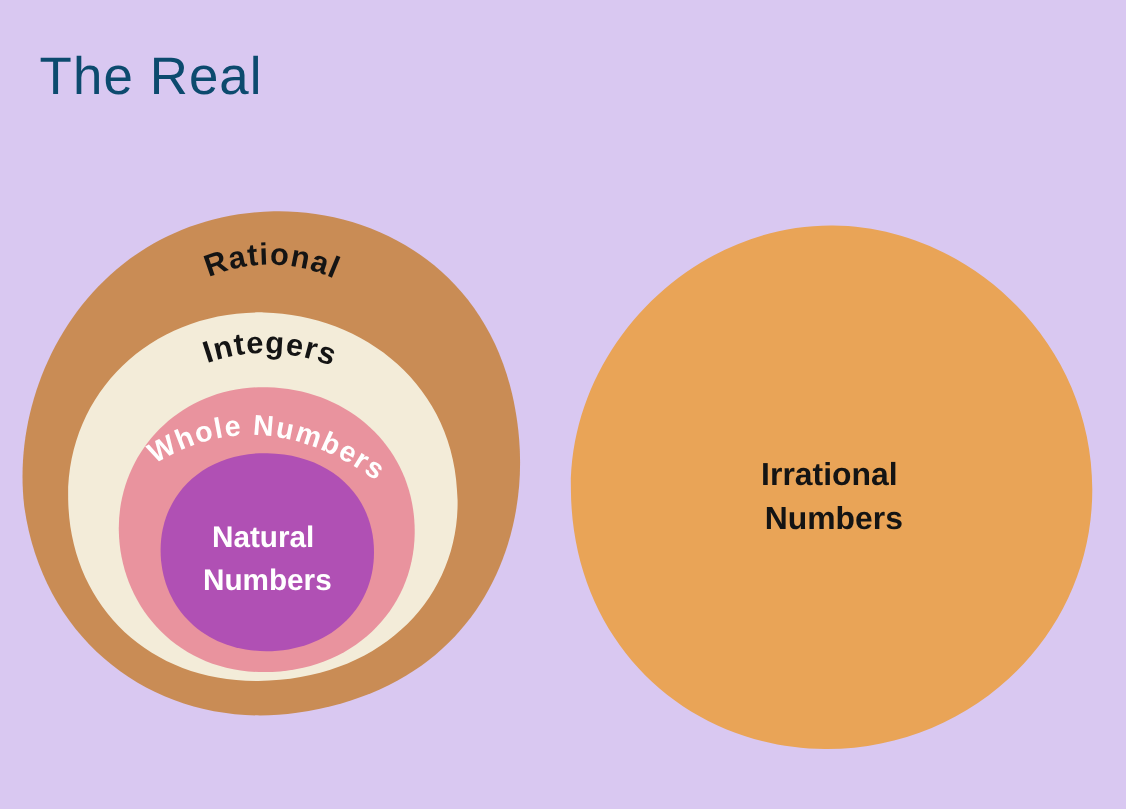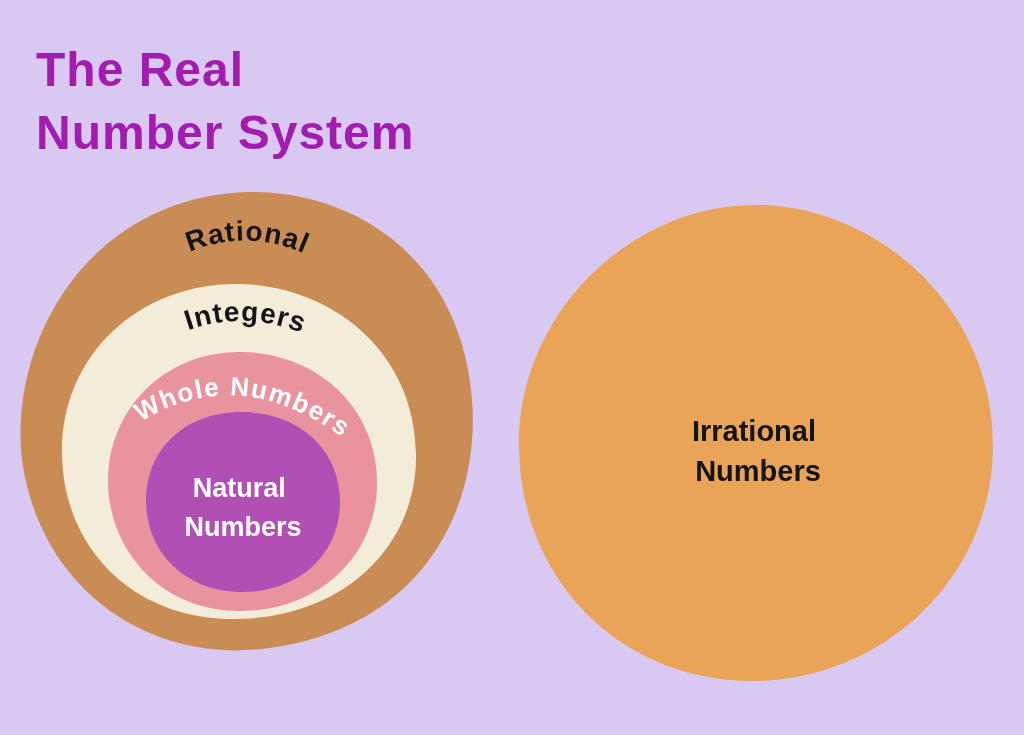--- a/index.html
+++ b/index.html
@@ -11,23 +11,23 @@
     width: 1024px;
     height: 735px;
     background: #d9c8f1;
     overflow: hidden;
     font-family: "Liberation Sans", sans-serif;
   }
   .title {
     position: absolute;
     left: 36px;
     top: 38px;
-    color: #a21caf;
+    color: #0c4a6e;
     font-size: 48px;
-    font-weight: bold;
+    font-weight: normal;
     line-height: 1.32;
     letter-spacing: 1px;
   }
   .title div {
     white-space: nowrap;
   }
   svg.diagram {
     position: absolute;
     left: 0;
     top: 0;
@@ -37,21 +37,20 @@
     font-weight: bold;
   }
 </style>
 </head>
 <body>
 
 <div class="page">
 
   <div class="title">
     <div>The Real</div>
-    <div>Number System</div>
   </div>
 
   <svg class="diagram" width="1024" height="735" viewBox="0 0 1024 735">
 
     <defs>
       <path id="path-rational" d="M 160 268 Q 246 212 334 270" fill="none"></path>
       <path id="path-integers" d="M 165 340 Q 245 300 325 344" fill="none"></path>
       <path id="path-whole" d="M 118 438 Q 235 345 365 455" fill="none"></path>
     </defs>
 

